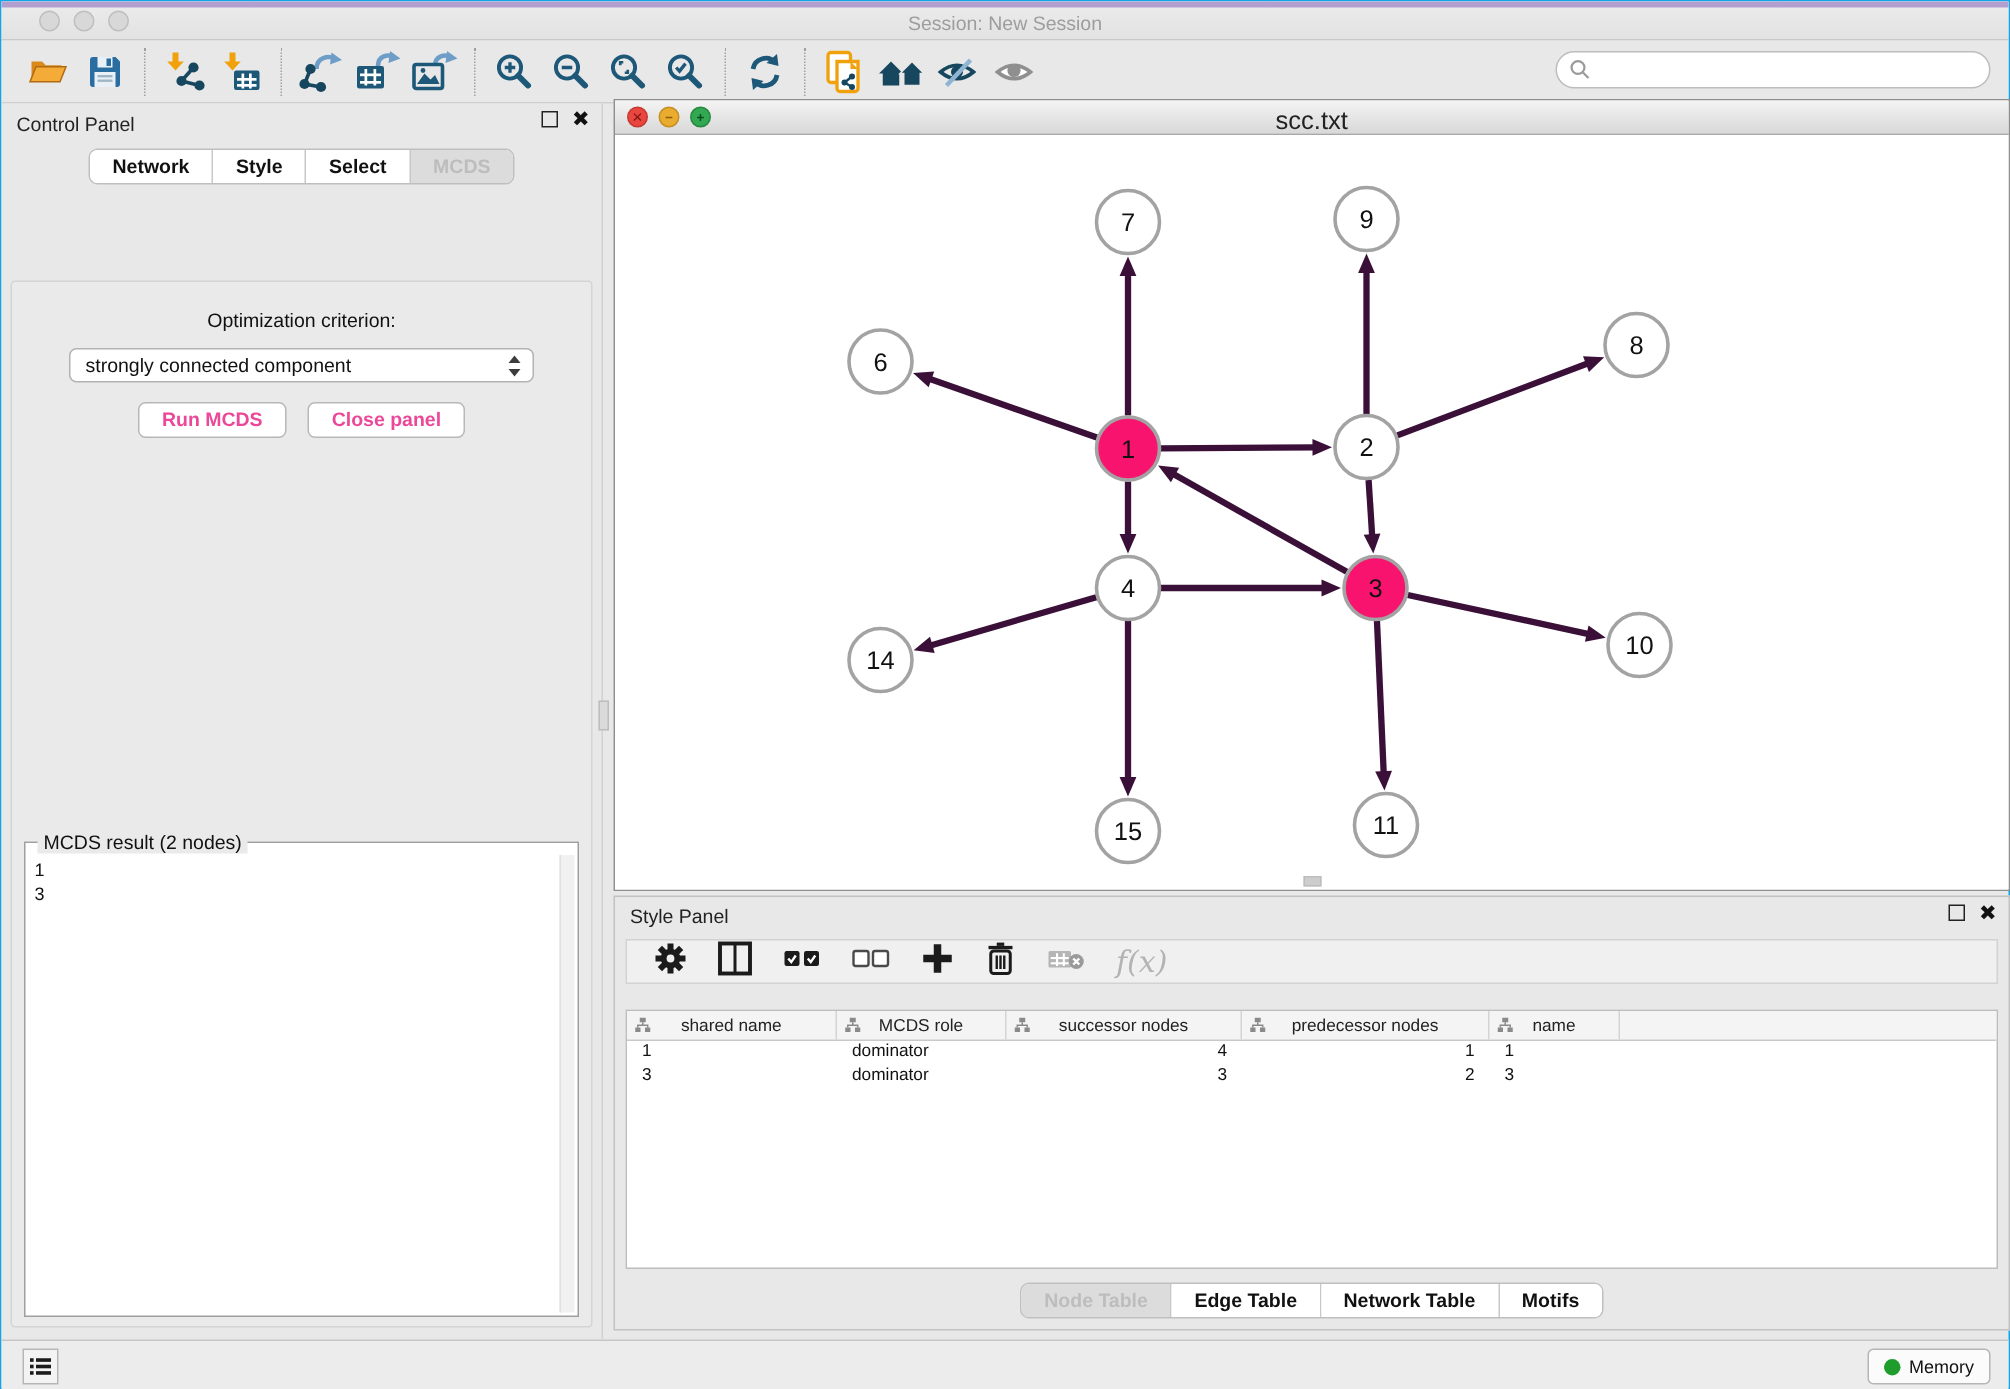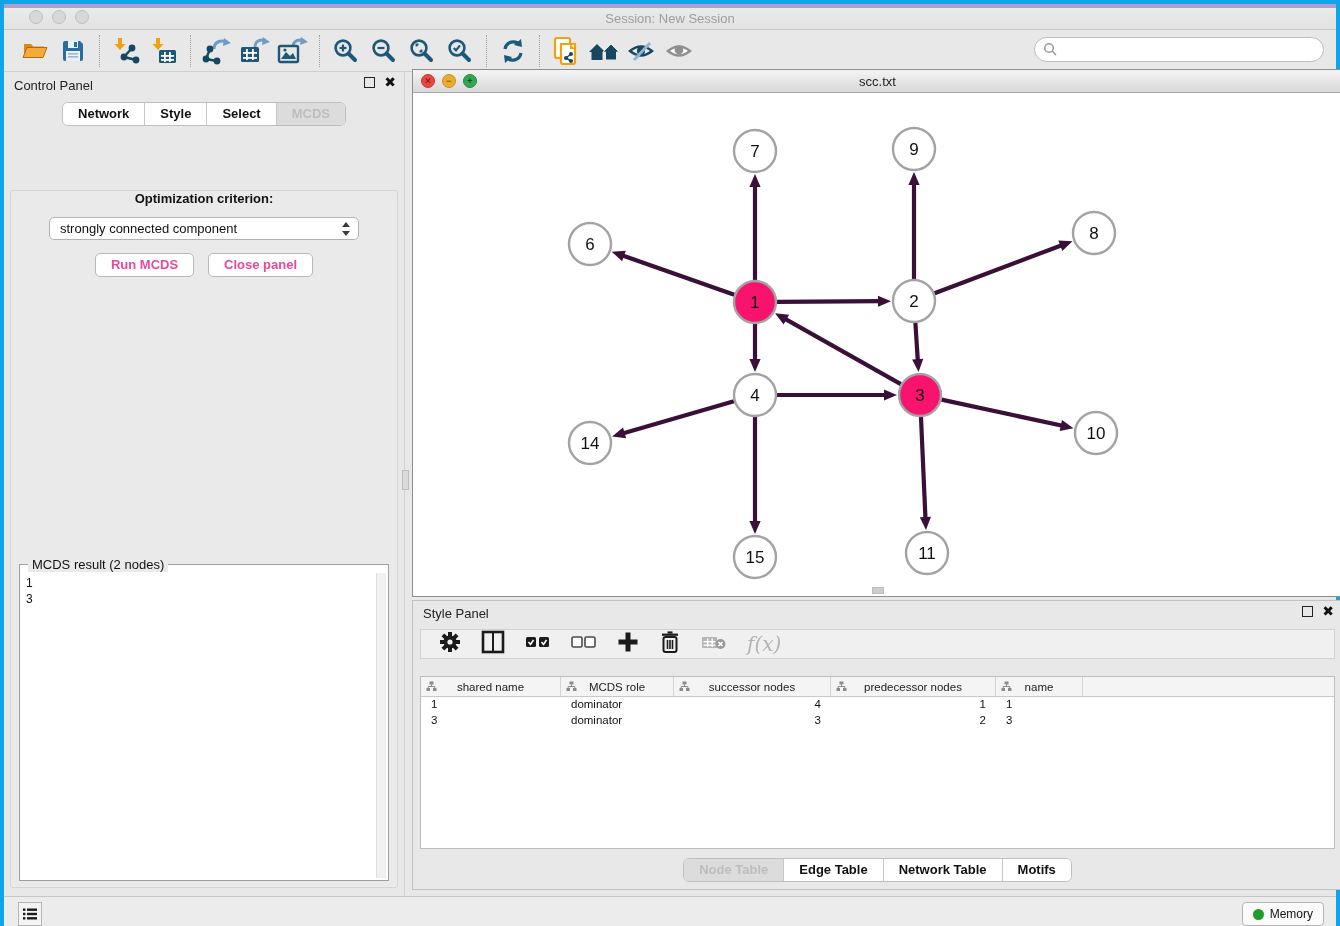--- a/index.html
+++ b/index.html
@@ -1,17 +1,17 @@
 <!DOCTYPE html>
 <html><head>
 <meta charset="utf-8">
 <style>
   * { margin:0; padding:0; box-sizing:border-box; }
   html,body { width:1340px; height:926px; font-family:"Liberation Sans","DejaVu Sans",sans-serif; background:#e8e8e8; overflow:hidden; }
-  #app { position:relative; width:1340px; height:926px; background:#e8e8e8; border:4px solid #0ea5e9; }
+  #app { position:relative; width:1340px; height:926px; background:#e8e8e8; border:1px solid #0ea5e9; }
 
   
   .titlebar { position:absolute; left:0; top:0; width:100%; height:26px; background:linear-gradient(#ececec,#e2e2e2); border-bottom:1px solid #c9c9c9; }
   .titlebar .accent { position:absolute; left:0; top:0; width:100%; height:4px; background:#b1a0cf; }
   .traffic { position:absolute; top:6px; left:25px; display:flex; gap:9px; }
   .traffic .dot { width:14px; height:14px; border-radius:50%; background:#d8d8d8; border:1px solid #bfbfbf; }
   .win-title { position:absolute; left:0; right:0; top:7px; text-align:center; font-size:13px; color:#9d9d9d; }
 
   
   .toolbar { position:absolute; left:0; top:26px; width:100%; height:42px; background:#e8e8e8; border-bottom:1px solid #cfcfcf; display:flex; align-items:center; padding-left:12px; }
@@ -25,40 +25,40 @@
   .cp-head { position:relative; height:26px; padding:6px 10px 0; font-size:13px; color:#222; }
   .panel-ctrls { position:absolute; right:8px; top:5px; display:flex; gap:9px; align-items:center; }
   .float-ico { width:11px; height:11px; border:1.6px solid #222; display:inline-block; }
   .close-ico { font-size:14px; font-weight:bold; color:#111; line-height:11px; }
   .cp-tabs { position:relative; z-index:2; display:flex; justify-content:center; margin-top:4px;align-items:center; }
   .tabgroup { display:flex; border:1px solid #bfbfbf; border-radius:6px; overflow:hidden; background:#fff; }
   .tabgroup .tab { padding:3px 15px 4px; font-size:13px; font-weight:bold; color:#111; background:#fff; border-right:1px solid #c8c8c8; cursor:default; }
   .tabgroup .tab:last-child { border-right:none; }
   .tabgroup .tab.active { background:#dcdcdc; color:#bdbdbd; }
   .cp-body { position:absolute; left:6px; right:6px; top:118px; bottom:8px; background:#eaeaea; border:1px solid #d4d4d4; border-radius:3px; }
-  .opt-label { text-align:center; font-size:13px; font-weight:bold; color:#111; }
+  .opt-label { margin-top:18px; text-align:center; font-size:13px; font-weight:normal; color:#111; }
   .combo { position:relative; margin:11px 38px 0; height:23px; background:#fff; border:1px solid #b3b3b3; border-radius:5px; display:flex; align-items:center; padding:0 24px 0 10px; font-size:13px; color:#111; }
   .combo .stepper { position:absolute; right:7px; top:3px; }
   .btn-row { display:flex; justify-content:center; gap:14px; margin-top:13px; }
   .btn { background:#fff; border:1px solid #b8b8b8; border-radius:5px; padding:3px 15px 4px; font-size:13px; font-weight:bold; color:#ec4899; }
   .groupbox { position:absolute; left:8px; right:8px; top:373px; bottom:6px; border:1px solid #9f9f9f; background:#fff; }
   .groupbox .legend { position:absolute; left:8px; top:-8px; background:#eaeaea; padding:0 4px; font-size:13px; color:#111; }
   .result-text { position:absolute; left:2px; top:8px; right:12px; bottom:2px; background:#fff; font-size:12px; color:#111; padding:2px 4px; line-height:16px; }
   .result-scroll { position:absolute; right:2px; top:8px; width:10px; bottom:2px; background:#f1f1f1; border-left:1px solid #e0e0e0; }
   .split-handle { position:absolute; left:398px; top:466px; width:7px; height:20px; background:#dadada; border:1px solid #bdbdbd; }
 
   
   .net-window { position:absolute; left:408px; top:65px; width:931px; height:528px; border:1px solid #8e8e8e; background:#fff; }
   .net-titlebar { position:relative; height:23px; background:linear-gradient(#f4f4f4,#d8d8d8); border-bottom:1px solid #a8a8a8; }
   .net-traffic { position:absolute; left:8px; top:4px; display:flex; gap:7px; }
   .tl { width:14px; height:14px; border-radius:50%; display:flex; align-items:center; justify-content:center; font-size:9px; font-weight:bold; line-height:1; }
   .tl.red { background:#e8463f; border:1px solid #c43a33; color:#7e1410; }
   .tl.yellow { background:#e9ac2e; border:1px solid #c68f22; color:#8a5d07; }
   .tl.green { background:#32a852; border:1px solid #27893f; color:#0c4d1d; }
-  .net-title { position:absolute; left:0; right:0; top:4px; text-align:center; font-size:13px; color:#222; }
+  .net-title { position:absolute; left:0; right:0; top:4px; text-align:center; font-size:17px; color:#222; }
   .canvas { position:relative; width:100%; height:503px; background:#fff; overflow:hidden; }
   .canvas svg { position:absolute; left:0; top:0; }
   .canvas-grip { position:absolute; left:50%; bottom:2px; width:12px; height:7px; margin-left:-6px; background:#cdcdcd; border:1px solid #bdbdbd; }
 
   
   .table-panel { position:absolute; left:408px; top:596px; width:931px; height:290px; background:#e8e8e8; border:1px solid #c2c2c2; }
   .tp-head { position:relative; height:24px; padding:5px 10px 0; font-size:13px; color:#222; }
   .tp-toolbar { position:absolute; left:7px; right:7px; top:28px; height:30px; background:#f0f0f0; border:1px solid #d2d2d2; display:flex; align-items:center; gap:20px; padding-left:18px; }
   .tp-toolbar .fx { font-family:"DejaVu Serif",serif; font-style:italic; font-size:20px; color:#b3b3b3; }
   .tp-table { position:absolute; left:7px; right:7px; top:75px; bottom:40px; background:#fff; border:1px solid #bdbdbd; overflow:hidden; }

